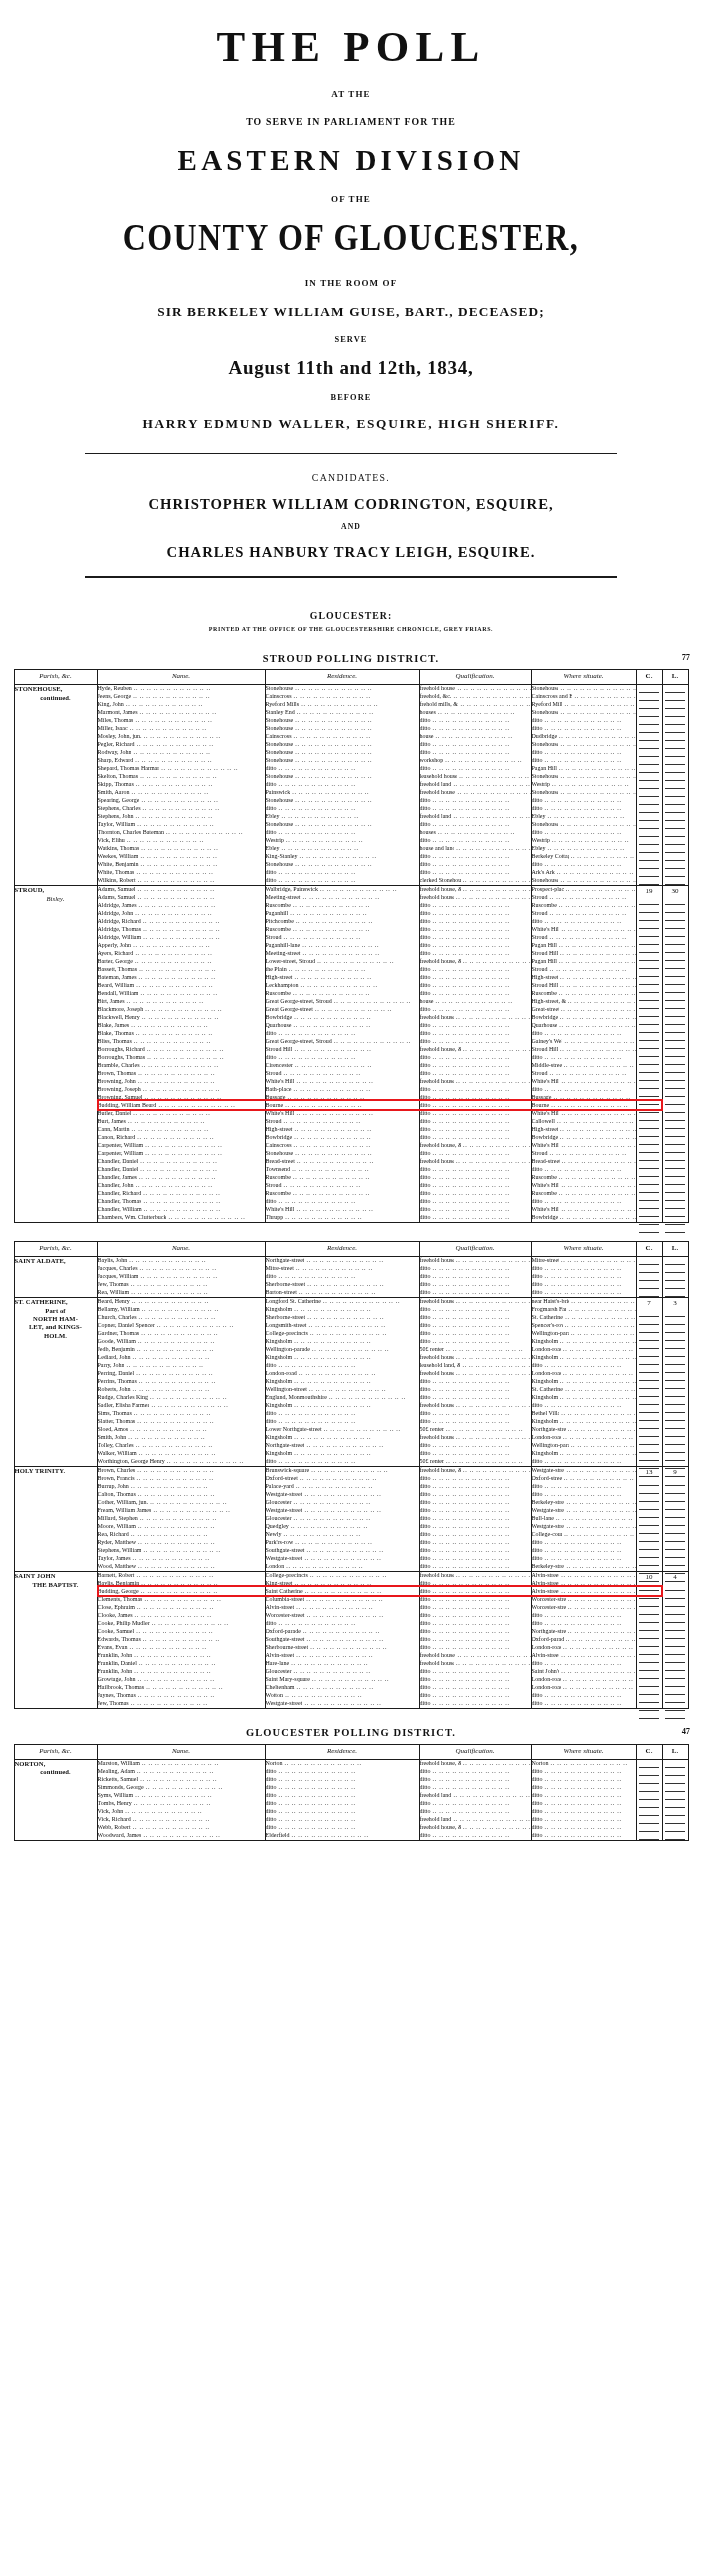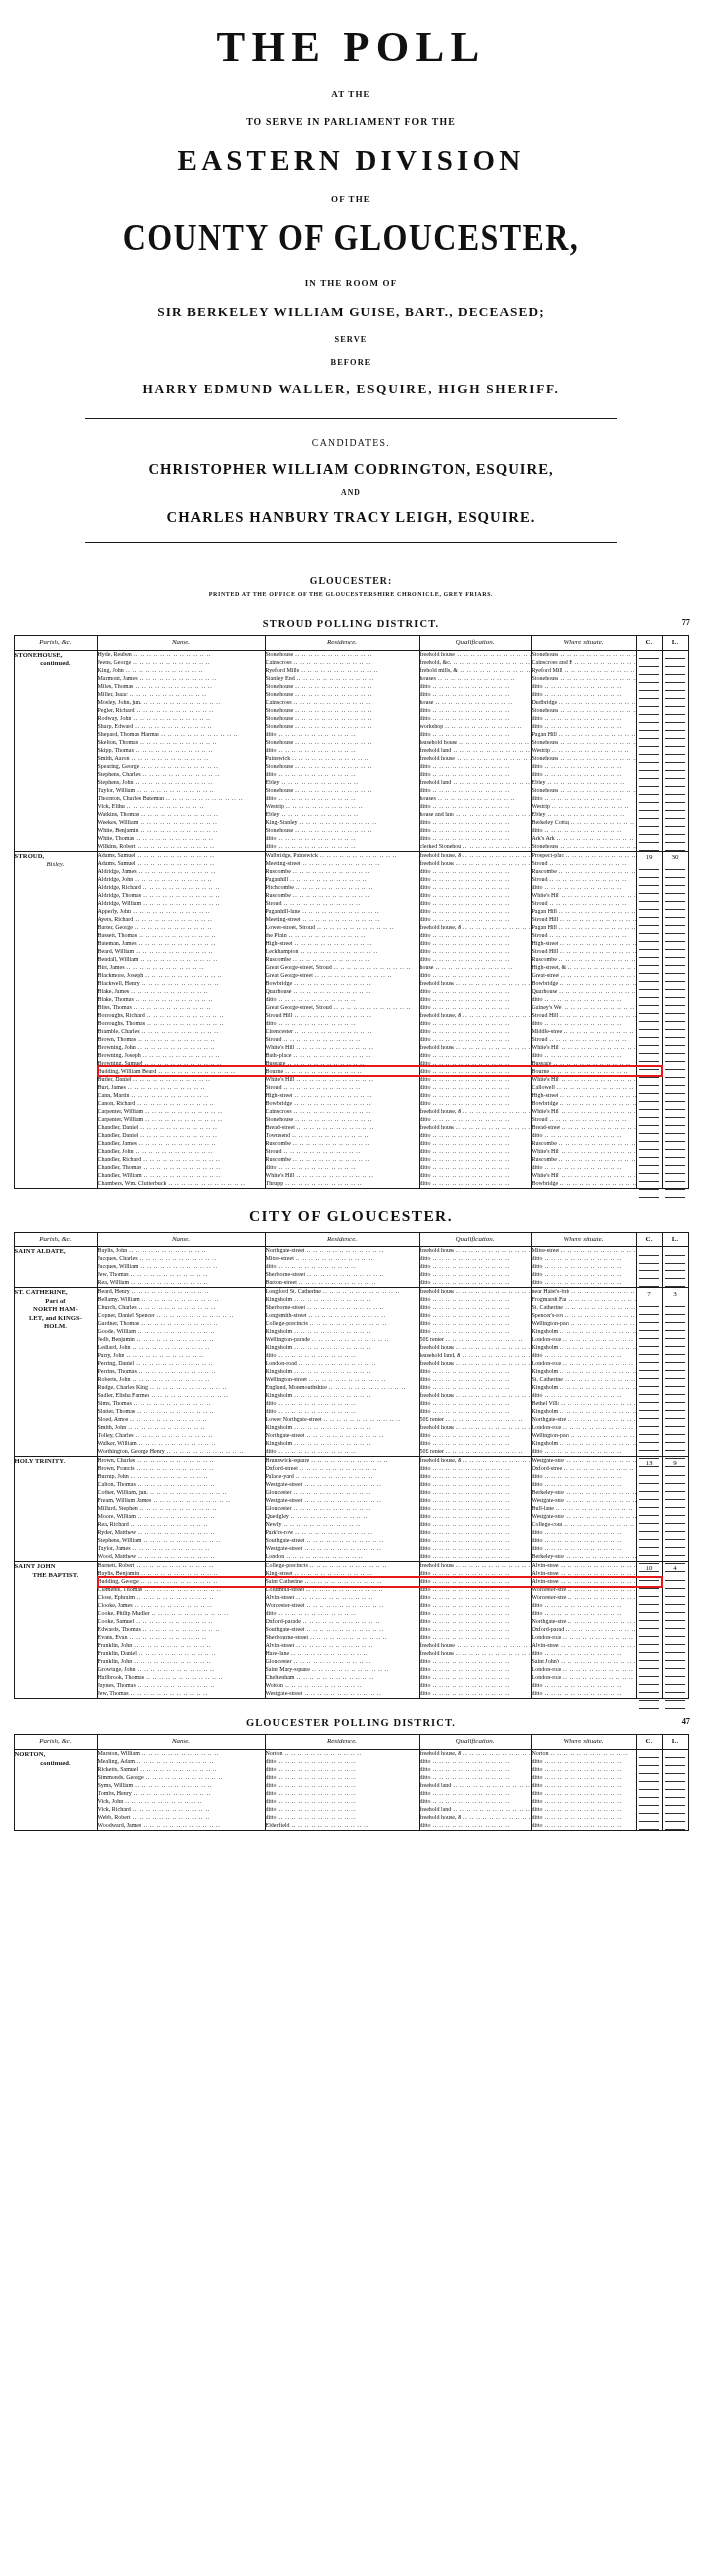--- a/index.html
+++ b/index.html
@@ -283,20 +283,21 @@
   <div class="titlepage">
     <div class="t-poll">THE POLL</div>
     <div class="t-small">AT THE</div>
     <div class="t-serve">TO SERVE IN PARLIAMENT FOR THE</div>
     <div class="t-eastern">EASTERN DIVISION</div>
     <div class="t-ofthe">OF THE</div>
     <div class="t-county">COUNTY OF GLOUCESTER,</div>
     <div class="t-room">IN THE ROOM OF</div>
     <div class="t-guise">SIR BERKELEY WILLIAM GUISE, BART., DECEASED;</div>
     <div class="t-taken">SERVE</div>
+    <div class="t-date">August 11th and 12th, 1834,</div>
     <div class="t-before">BEFORE</div>
     <div class="t-sheriff">HARRY EDMUND WALLER, ESQUIRE, HIGH SHERIFF.</div>
 
     <div class="rule"></div>
 
     <div class="t-candidates">CANDIDATES.</div>
     <div class="t-cand-name">CHRISTOPHER WILLIAM CODRINGTON, ESQUIRE,</div>
     <div class="t-and">AND</div>
     <div class="t-cand-name">CHARLES HANBURY TRACY LEIGH, ESQUIRE.</div>
 
@@ -1596,21 +1597,20 @@
                 </div>
               </td>
             </tr>
           </tbody>
       </table>
       <div class="redbox" id="redbox-1" style="left: 97px; top: 430px; width: 566px; height: 12px; border-color: rgb(232, 23, 27);"></div>
     </div>
   </div>
 
   <div class="block">
-    <div class="bigcity-head">CITY OF GLOUCESTER.</div>
     <div class="hl-wrap">
       <table class="poll" id="tbl-2">
         <colgroup>
           <col class="c-parish">
             <col class="c-name">
             <col class="c-res">
           <col class="c-qual">
             <col class="c-where">
             <col class="c-c">
             <col class="c-l">

